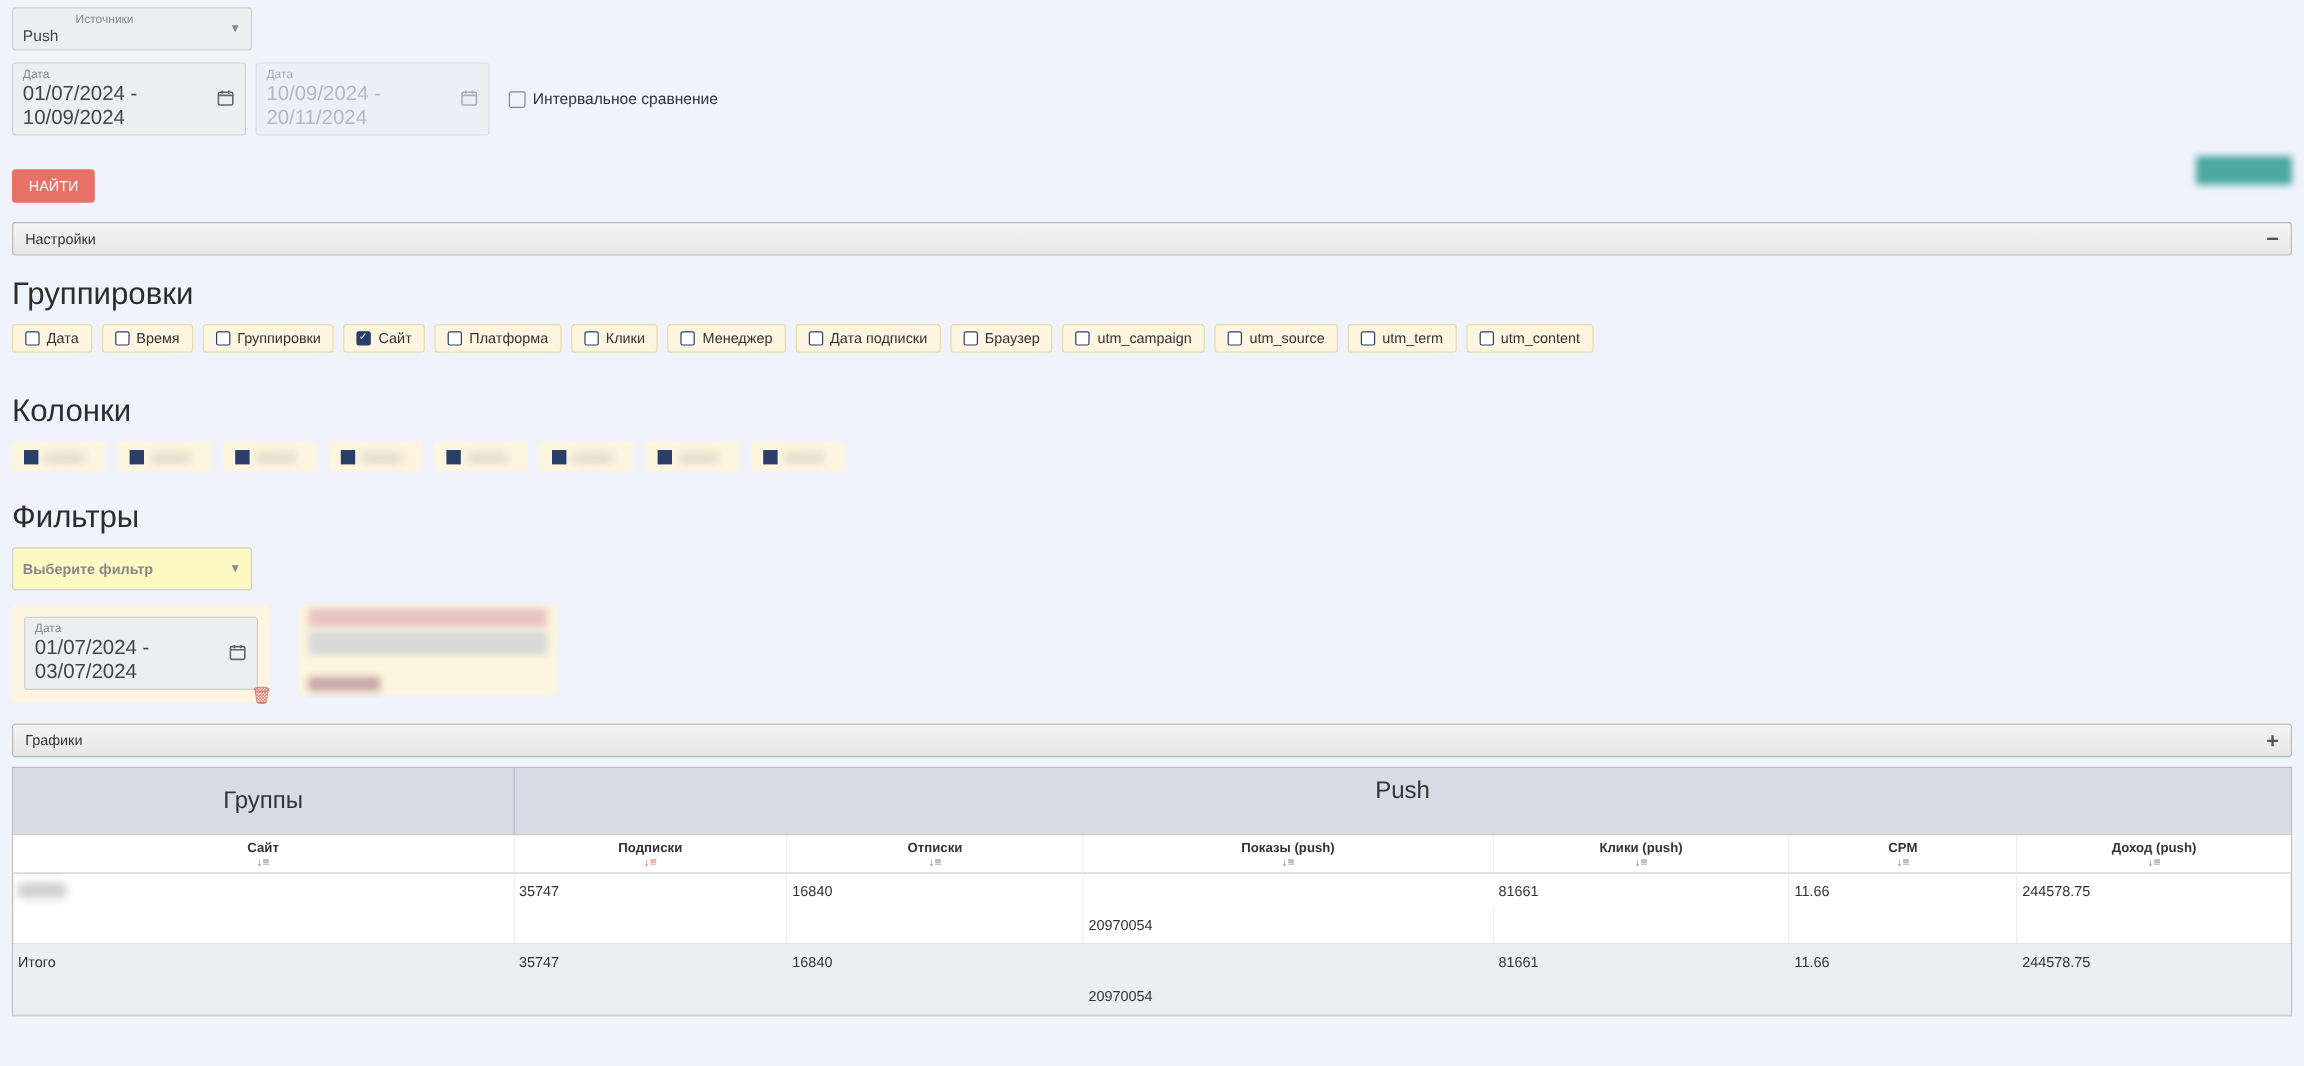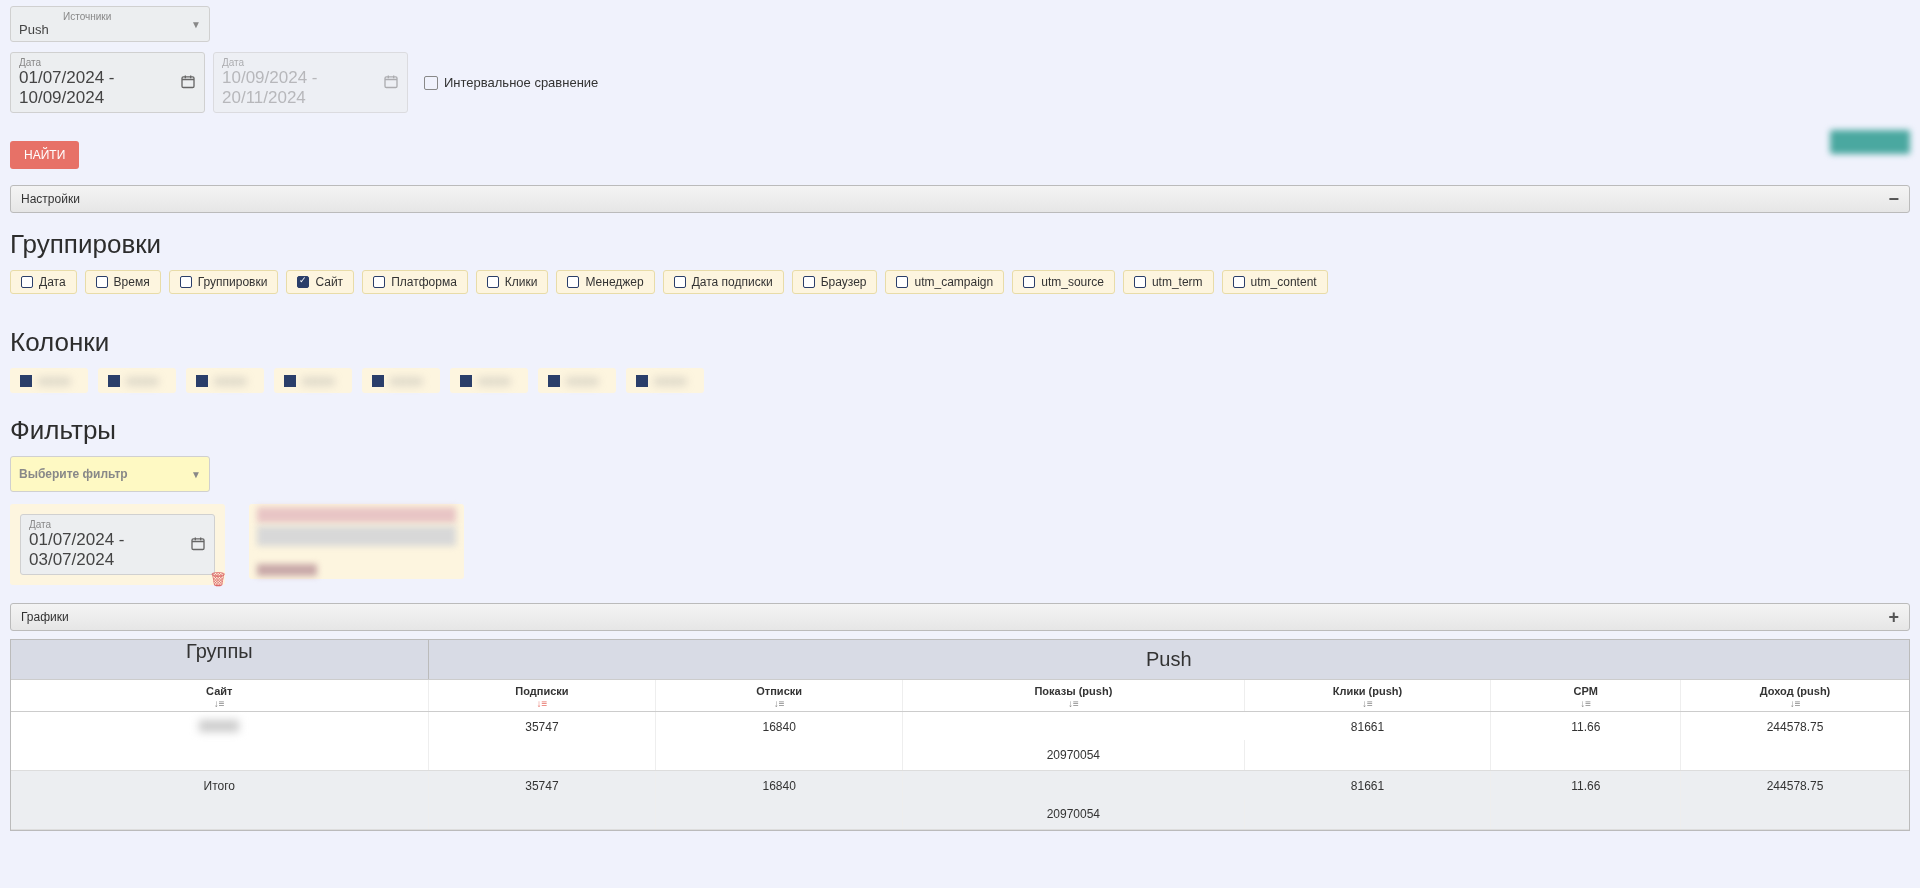--- a/index.html
+++ b/index.html
@@ -52,37 +52,37 @@
 .filter-card .trash { position: absolute; right: -2px; bottom: -2px; color: #d66; font-size: 14px; }
 
 .filter-card2 { display: inline-block; width: 215px; height: 75px; background: #fdf5df; border-radius: 3px; vertical-align: top; position: relative; }
 .filter-card2 .blur-row1 { position: absolute; top: 3px; left: 8px; right: 8px; height: 16px; background: #e8c5c5; filter: blur(3px); }
 .filter-card2 .blur-row2 { position: absolute; top: 22px; left: 8px; right: 8px; height: 20px; background: #d8d8d8; filter: blur(3px); }
 .filter-card2 .blur-row3 { position: absolute; bottom: 3px; left: 8px; width: 60px; height: 12px; background: #c8a8a8; filter: blur(3px); }
 
 
 .table-wrap { margin: 8px 10px; border: 1px solid #bbb; background: #fff; }
 .table-head1 { display: flex; background: #d8dbe5; }
-.th-groups { width: 22%; text-align: center; font-size: 20px; padding: 0; border-right: 1px solid #bbb; }
+.th-groups { width: 22%; text-align: center; font-size: 20px; padding: 16px; border-right: 1px solid #bbb; }
 .th-push { flex: 1; text-align: center; font-size: 20px; padding: 8px; }
 .table-head2 { display: flex; background: #fff; border-top: 1px solid #ccc; border-bottom: 1px solid #ccc; }
 .th2 { text-align: center; font-size: 11px; font-weight: bold; padding: 5px 4px 2px 4px; border-right: 1px solid #eee; }
 .th2 .sort { display: block; font-size: 10px; color: #888; margin-top: 1px; }
 .th2 .sort.active { color: #e77167; }
 .th2:nth-child(1) { width: 22%; }
 .th2:nth-child(2) { width: 12%; }
 .th2:nth-child(3) { width: 13%; }
 .th2:nth-child(4) { width: 18%; }
 .th2:nth-child(5) { width: 13%; }
 .th2:nth-child(6) { width: 10%; }
 .th2:nth-child(7) { width: 12%; border-right: none; }
 
 .table-row { display: flex; border-bottom: 1px solid #ddd; }
 .table-row.total { background: #eceef1; }
-.td { text-align: center; font-size: 12px; padding: 8px 4px; border-right: 1px solid #eee; }
+.td { font-size: 12px; padding: 8px 4px; border-right: 1px solid #eee; }
 .td:nth-child(1) { width: 22%; }
 .td:nth-child(2) { width: 12%; }
 .td:nth-child(3) { width: 13%; }
 .td:nth-child(4) { width: 18%; margin-top: 28px; }
 .td:nth-child(5) { width: 13%; }
 .td:nth-child(6) { width: 10%; }
 .td:nth-child(7) { width: 12%; border-right: none; }
 .td .blur { filter: blur(4px); background: #ccc; display: inline-block; width: 40px; height: 12px; }
 
 svg.cal { width: 16px; height: 16px; }

